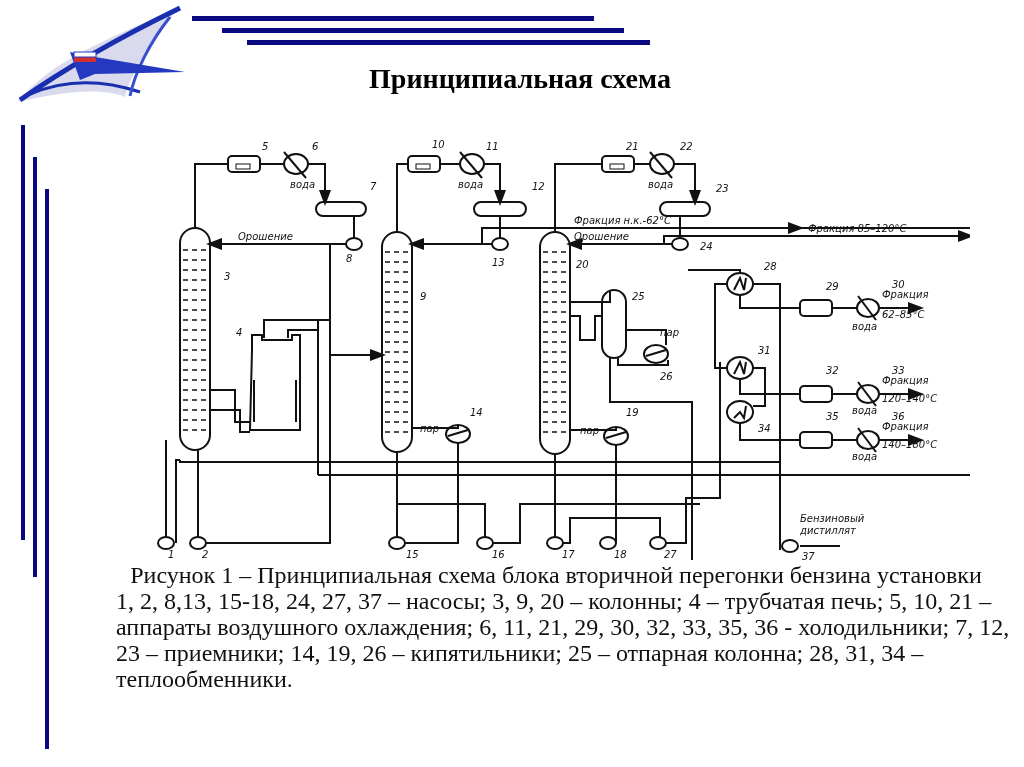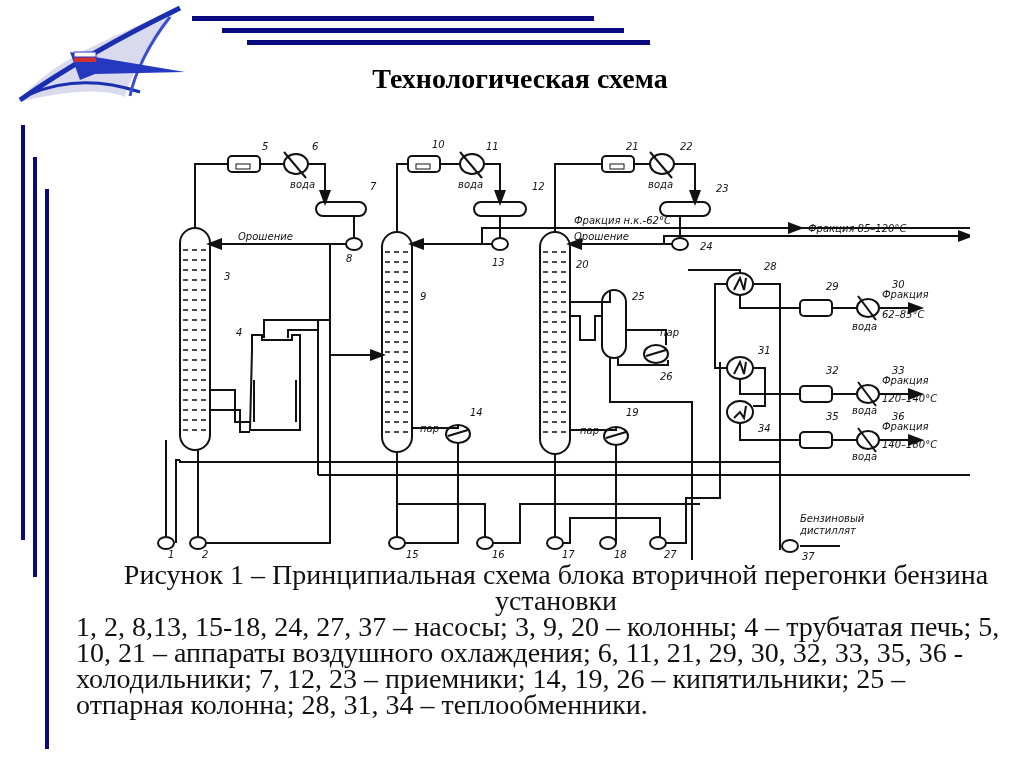--- a/index.html
+++ b/index.html
@@ -1,24 +1,24 @@
 <!DOCTYPE html>
 <html><head>
 <meta charset="utf-8">
 <style>
   html,body{margin:0;padding:0;background:#ffffff;}
   body{width:1024px;height:767px;position:relative;overflow:hidden;font-family:"Liberation Serif",serif;}
   .hline{position:absolute;height:5px;background:#0a0a80;}
   .vline{position:absolute;width:4px;background:#0a0a80;}
   #title{position:absolute;left:200px;top:60px;width:640px;text-align:center;font-weight:bold;font-size:28px;line-height:38px;color:#000;}
   #diagram{position:absolute;left:140px;top:140px;}
-  #caption{position:absolute;left:76px;top:562px;width:940px;font-size:28px;line-height:26px;color:#111;}
+  #caption{position:absolute;left:76px;top:562px;width:940px;font-size:24px;line-height:26px;color:#111;}
   #caption .c1{text-align:center;padding-left:20px;}
   #caption .c2{text-align:center;padding-left:40px;}
-  #caption .legend{text-align:left;}
+  #caption .legend{text-align:left;margin-left:40px;}
   svg text{font-family:"DejaVu Sans",sans-serif;font-style:italic;font-size:10px;fill:#111;}
   .pipe{fill:none;stroke:#111;stroke-width:2;}
   .eq{fill:#fff;stroke:#111;stroke-width:2;}
   .tray{stroke:#111;stroke-width:1.6;stroke-dasharray:5 4;}
 </style>
 </head>
 <body>
 
 <div class="hline" style="left:192px;top:16px;width:402px;"></div>
 <div class="hline" style="left:222px;top:28px;width:402px;"></div>
@@ -33,21 +33,21 @@
   <path d="M8 100 C40 60 90 40 168 6 C150 30 120 70 115 95 C90 85 50 90 8 100 Z" fill="#c9cbe6" opacity="0.7"></path>
   <path d="M10 98 C50 70 100 40 170 6" fill="none" stroke="#1a2fb0" stroke-width="5"></path>
   <path d="M20 92 C60 75 100 80 130 90" fill="none" stroke="#1a2fb0" stroke-width="3"></path>
   <path d="M160 15 C140 40 125 70 120 94" fill="none" stroke="#3a4fd0" stroke-width="3"></path>
   <path d="M60 50 L85 55 L175 70 L85 72 L70 78 Z" fill="#2438c0"></path>
   <rect x="64" y="55" width="22" height="5" fill="#d03030"></rect>
   <rect x="64" y="50" width="22" height="5" fill="#ffffff" stroke="#2438c0" stroke-width="1"></rect>
 </svg>
 
 <div id="title">
-  <div>Технологическая схема</div>
+  <div>Принципиальная схема</div>
 </div>
 
 <svg id="diagram" width="830" height="420" viewBox="0 0 830 420">
   <defs>
     <marker id="arr" markerWidth="8" markerHeight="6" refX="6" refY="3" orient="auto">
         <path d="M0 0 L8 3 L0 6 Z" fill="#111"></path>
       </marker>
   </defs>
 
   <g>

